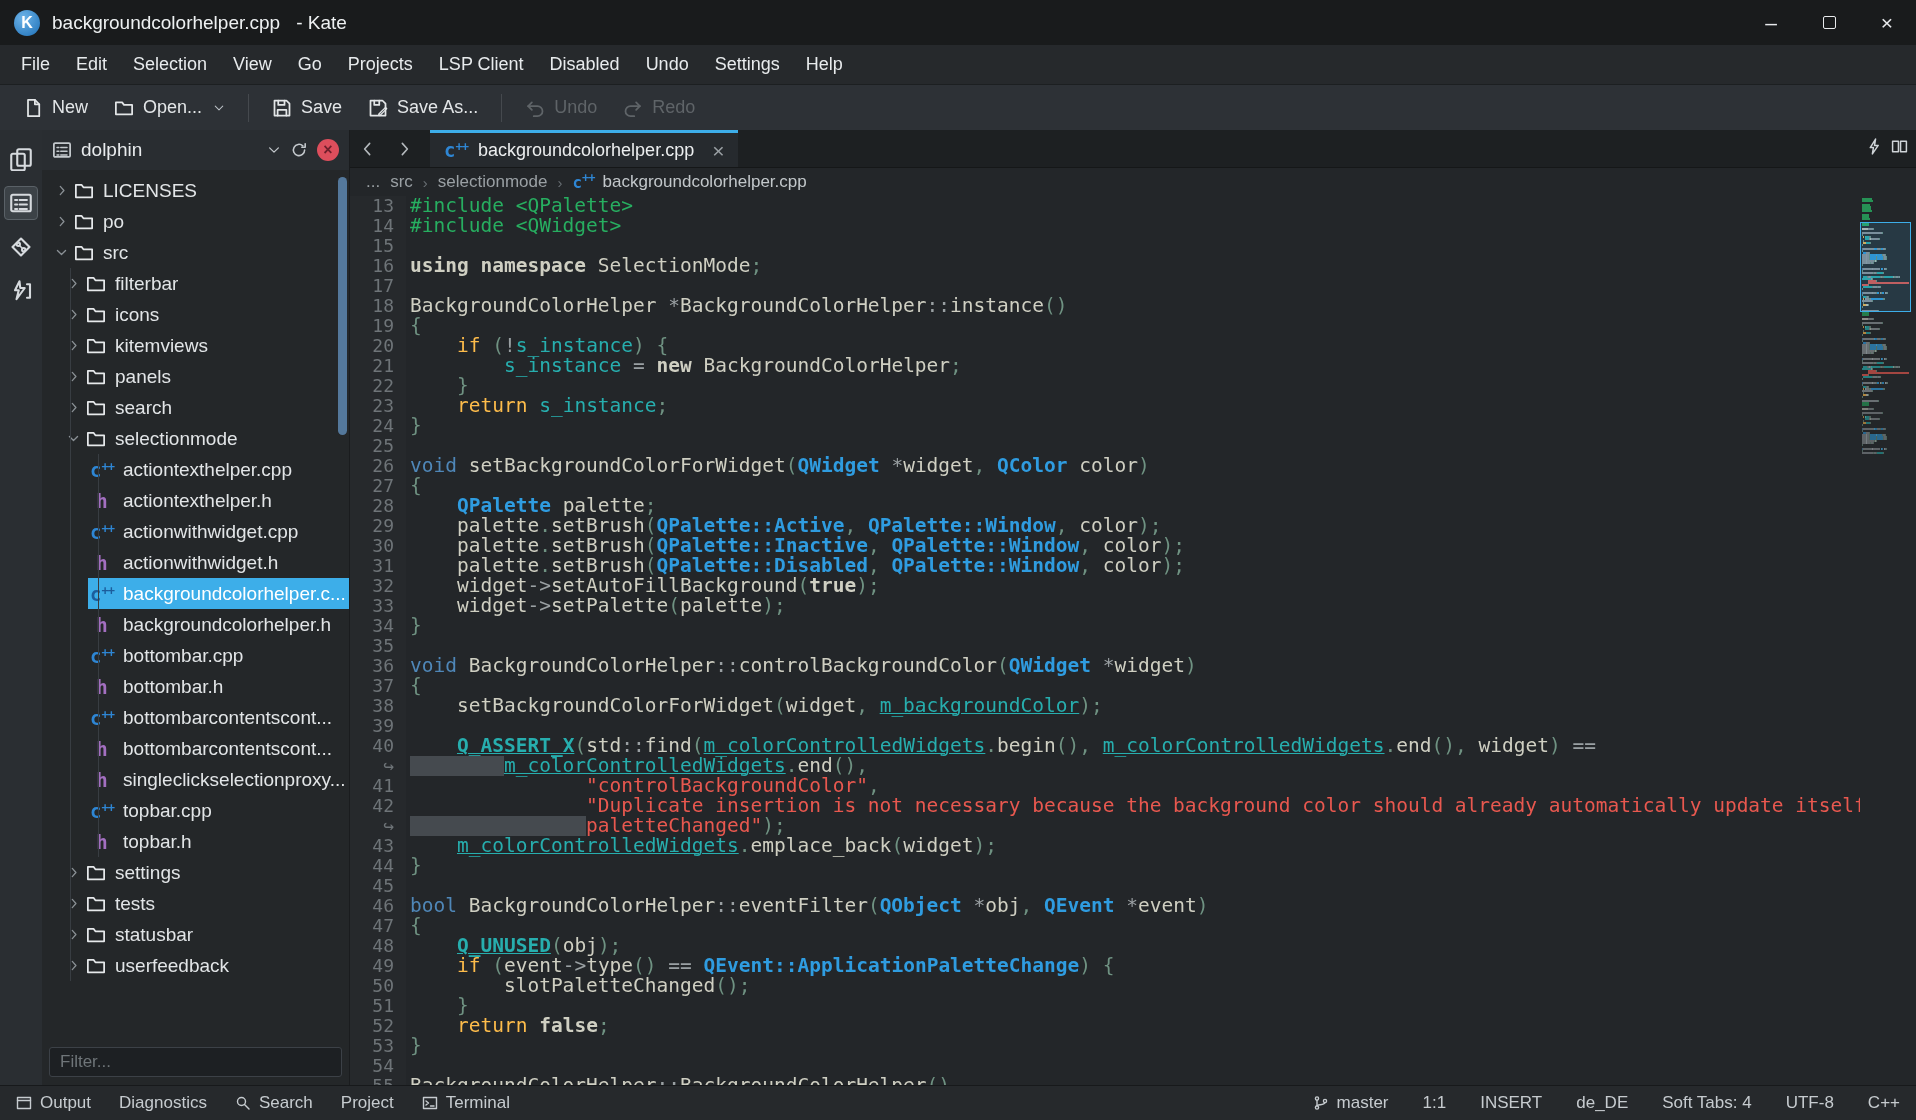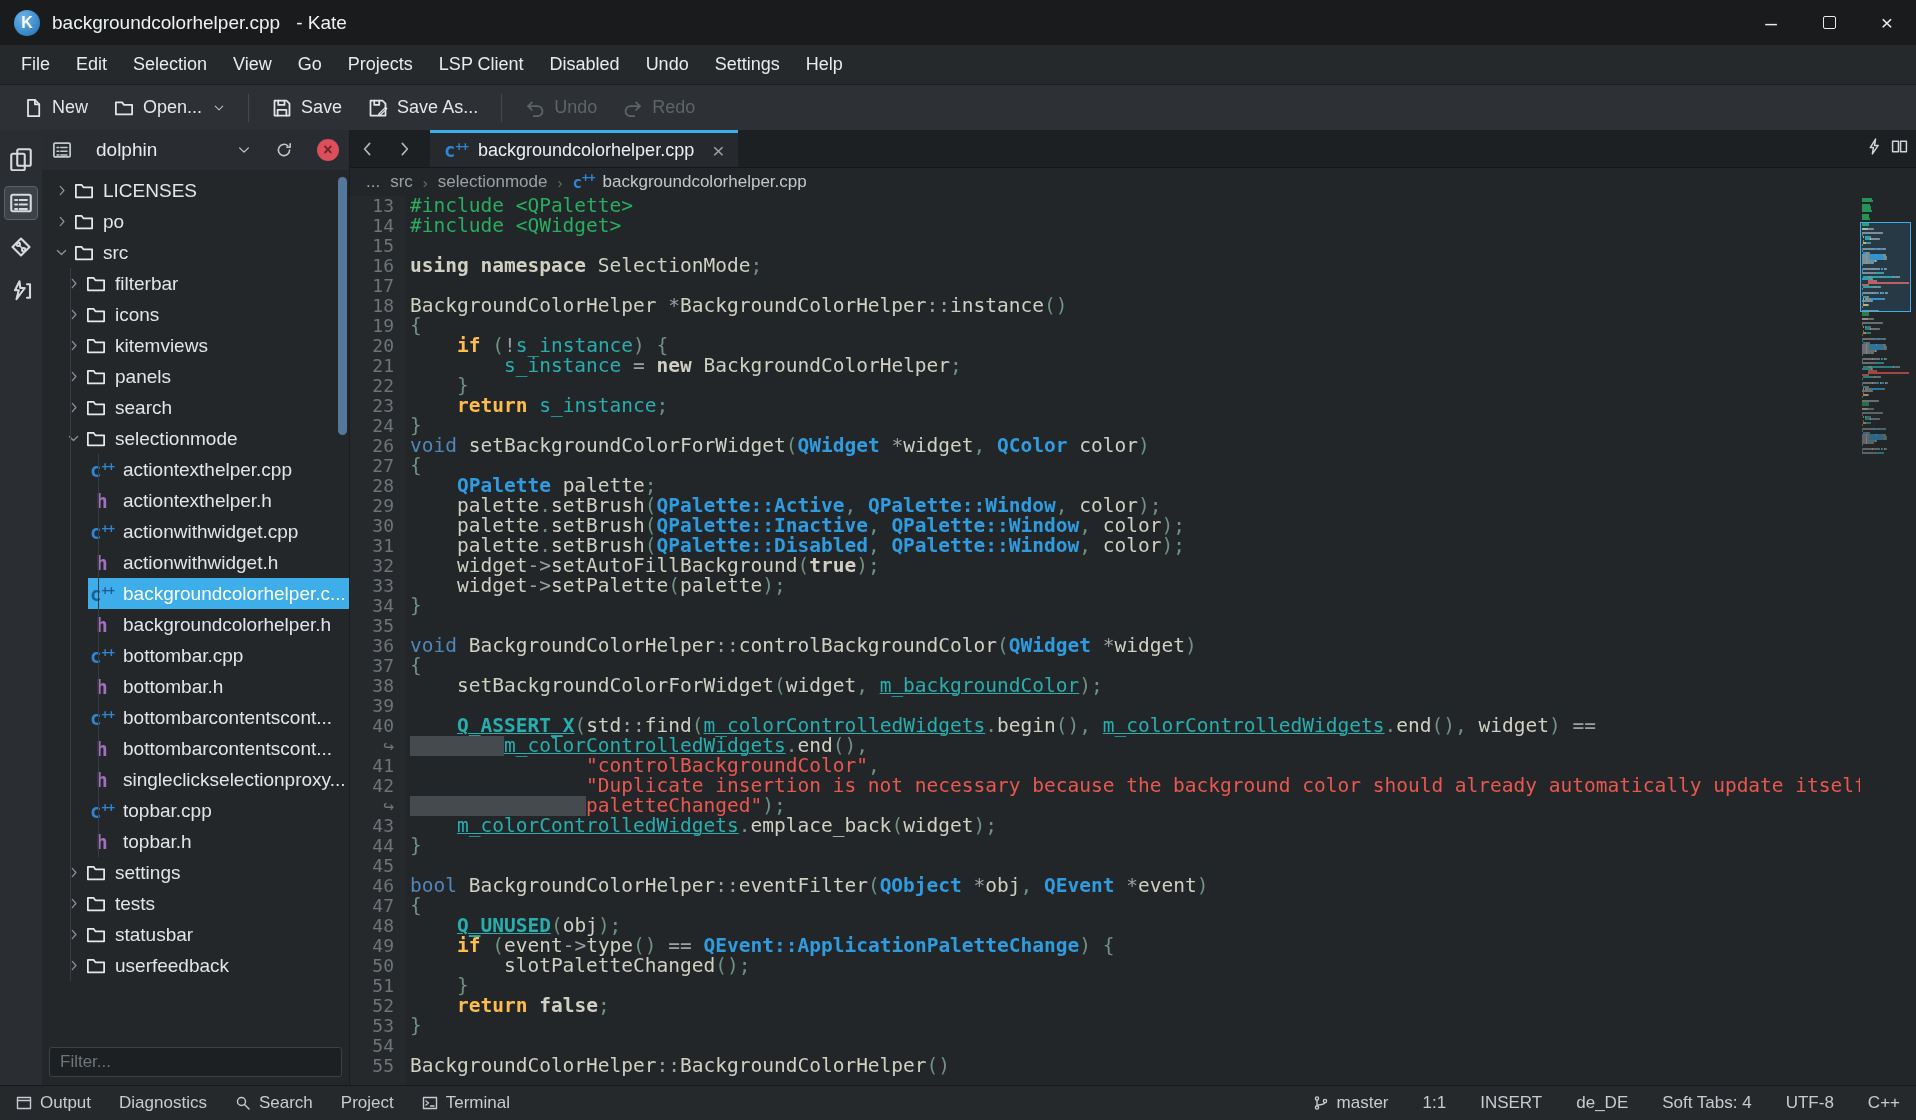--- a/index.html
+++ b/index.html
@@ -29,21 +29,21 @@
   .tb-chev{margin-left:2px;color:#b9bfc4}
 
   
   .main{display:flex;height:955px}
 
   .activitybar{width:42px;background:#2a2e32;display:flex;flex-direction:column;align-items:center;padding-top:12px;gap:10px;flex:none}
   .act-btn{width:34px;height:34px;display:flex;align-items:center;justify-content:center;color:#d6dade;border-radius:4px;border:1px solid transparent}
   .act-btn.active{background:#3c4247;border-color:#5a6167}
 
   .sidepanel{width:308px;background:#242729;display:flex;flex-direction:column;position:relative;border-right:1px solid #1a1c1e;flex:none}
-  .panel-header{height:40px;background:#292d31;display:flex;align-items:center;padding:0 10px;gap:24px;font-size:19px;color:#e8ebed}
+  .panel-header{height:40px;background:#292d31;display:flex;align-items:center;padding:0 10px;gap:9px;font-size:19px;color:#e8ebed}
   .ph-title{flex:1;white-space:nowrap;overflow:hidden}
   .ph-btn{color:#c4c9cd;display:flex;align-items:center}
   .close-circle{width:22px;height:22px;border-radius:50%;background:#dd4e5c;color:#6e1f2b;font-size:16px;font-weight:bold;display:flex;align-items:center;justify-content:center}
 
   .tree{flex:1;overflow:hidden;padding-top:5px;position:relative}
   .tree-row{height:31px;display:flex;align-items:center;font-size:19px;color:#e2e5e7;position:relative;white-space:nowrap}
   .tree-row .guide{position:absolute;top:0;bottom:0;width:1px;background:#383d42}
   .exp{width:22px;flex:none;color:#8a9095;display:flex;align-items:center;justify-content:center}
   .row-content{display:flex;align-items:center;gap:9px;flex:1;height:100%;min-width:0;padding-left:2px}
   .tree-row.selected .row-content{background:#3daee9;color:#fff}
@@ -77,21 +77,21 @@
 
   .code-area{flex:1;position:relative;overflow:hidden;
     background:linear-gradient(90deg,#26292c 56px,#232629 56px)}
   .code-row{display:flex;height:20px;line-height:20px;font-family:"DejaVu Sans Mono",monospace;font-size:19.5px;white-space:pre}
   .ln{width:56px;flex:none;padding-right:12px;text-align:right;color:#6e7478;font-size:18px}
   .lt{padding-left:4px}
   .fill{display:inline-block;height:20px;background:#454a4f;vertical-align:top}
 
   .tk-pp{color:#27ae60}
   .tk-kw{color:#cfcfc2;font-weight:bold}
-  .tk-cf{color:#fdbc4b;font-weight:bold}
+  .tk-cf{color:#fdbc4b;font-weight:normal}
   .tk-ty{color:#4f87b8}
   .tk-cls{color:#2f9ce0;font-weight:bold}
   .tk-var{color:#27aeae}
   .tk-mem{color:#27aeae;text-decoration:underline;text-decoration-thickness:1px}
   .tk-mac{color:#27aeae;font-weight:bold;text-decoration:underline;text-decoration-thickness:1px}
   .tk-str{color:#e8584f}
   .tk-pun{color:#6f9282}
   .tk-op{color:#9aa0a3}
   .tk-txt{color:#cfcfc2}
 
@@ -689,20 +689,21 @@
         <div class="code-row"><span class="ln">15</span><span class="lt"></span></div>
         <div class="code-row"><span class="ln">16</span><span class="lt"><span class="tk-kw">using</span><span class="tk-txt"> </span><span class="tk-kw">namespace</span><span class="tk-txt"> SelectionMode</span><span class="tk-pun">;</span></span></div>
         <div class="code-row"><span class="ln">17</span><span class="lt"></span></div>
         <div class="code-row"><span class="ln">18</span><span class="lt"><span class="tk-txt">BackgroundColorHelper </span><span class="tk-op">*</span><span class="tk-txt">BackgroundColorHelper</span><span class="tk-op">::</span><span class="tk-txt">instance</span><span class="tk-pun">()</span></span></div>
         <div class="code-row"><span class="ln">19</span><span class="lt"><span class="tk-pun">{</span></span></div>
         <div class="code-row"><span class="ln">20</span><span class="lt"><span class="tk-txt">    </span><span class="tk-cf">if</span><span class="tk-txt"> </span><span class="tk-pun">(</span><span class="tk-op">!</span><span class="tk-var">s_instance</span><span class="tk-pun">)</span><span class="tk-txt"> </span><span class="tk-pun">{</span></span></div>
         <div class="code-row"><span class="ln">21</span><span class="lt"><span class="tk-txt">        </span><span class="tk-var">s_instance</span><span class="tk-txt"> </span><span class="tk-op">=</span><span class="tk-txt"> </span><span class="tk-kw">new</span><span class="tk-txt"> BackgroundColorHelper</span><span class="tk-pun">;</span></span></div>
         <div class="code-row"><span class="ln">22</span><span class="lt"><span class="tk-txt">    </span><span class="tk-pun">}</span></span></div>
         <div class="code-row"><span class="ln">23</span><span class="lt"><span class="tk-txt">    </span><span class="tk-cf">return</span><span class="tk-txt"> </span><span class="tk-var">s_instance</span><span class="tk-pun">;</span></span></div>
         <div class="code-row"><span class="ln">24</span><span class="lt"><span class="tk-pun">}</span></span></div>
+        <div class="code-row"><span class="ln">25</span><span class="lt"></span></div>
         <div class="code-row"><span class="ln">26</span><span class="lt"><span class="tk-ty">void</span><span class="tk-txt"> setBackgroundColorForWidget</span><span class="tk-pun">(</span><span class="tk-cls">QWidget</span><span class="tk-txt"> </span><span class="tk-op">*</span><span class="tk-txt">widget</span><span class="tk-pun">, </span><span class="tk-cls">QColor</span><span class="tk-txt"> color</span><span class="tk-pun">)</span></span></div>
         <div class="code-row"><span class="ln">27</span><span class="lt"><span class="tk-pun">{</span></span></div>
         <div class="code-row"><span class="ln">28</span><span class="lt"><span class="tk-txt">    </span><span class="tk-cls">QPalette</span><span class="tk-txt"> palette</span><span class="tk-pun">;</span></span></div>
         <div class="code-row"><span class="ln">29</span><span class="lt"><span class="tk-txt">    palette</span><span class="tk-pun">.</span><span class="tk-txt">setBrush</span><span class="tk-pun">(</span><span class="tk-cls">QPalette::Active</span><span class="tk-pun">, </span><span class="tk-cls">QPalette::Window</span><span class="tk-pun">, </span><span class="tk-txt">color</span><span class="tk-pun">);</span></span></div>
         <div class="code-row"><span class="ln">30</span><span class="lt"><span class="tk-txt">    palette</span><span class="tk-pun">.</span><span class="tk-txt">setBrush</span><span class="tk-pun">(</span><span class="tk-cls">QPalette::Inactive</span><span class="tk-pun">, </span><span class="tk-cls">QPalette::Window</span><span class="tk-pun">, </span><span class="tk-txt">color</span><span class="tk-pun">);</span></span></div>
         <div class="code-row"><span class="ln">31</span><span class="lt"><span class="tk-txt">    palette</span><span class="tk-pun">.</span><span class="tk-txt">setBrush</span><span class="tk-pun">(</span><span class="tk-cls">QPalette::Disabled</span><span class="tk-pun">, </span><span class="tk-cls">QPalette::Window</span><span class="tk-pun">, </span><span class="tk-txt">color</span><span class="tk-pun">);</span></span></div>
         <div class="code-row"><span class="ln">32</span><span class="lt"><span class="tk-txt">    widget</span><span class="tk-op">-&gt;</span><span class="tk-txt">setAutoFillBackground</span><span class="tk-pun">(</span><span class="tk-kw">true</span><span class="tk-pun">);</span></span></div>
         <div class="code-row"><span class="ln">33</span><span class="lt"><span class="tk-txt">    widget</span><span class="tk-op">-&gt;</span><span class="tk-txt">setPalette</span><span class="tk-pun">(</span><span class="tk-txt">palette</span><span class="tk-pun">);</span></span></div>
         <div class="code-row"><span class="ln">34</span><span class="lt"><span class="tk-pun">}</span></span></div>
         <div class="code-row"><span class="ln">35</span><span class="lt"></span></div>

